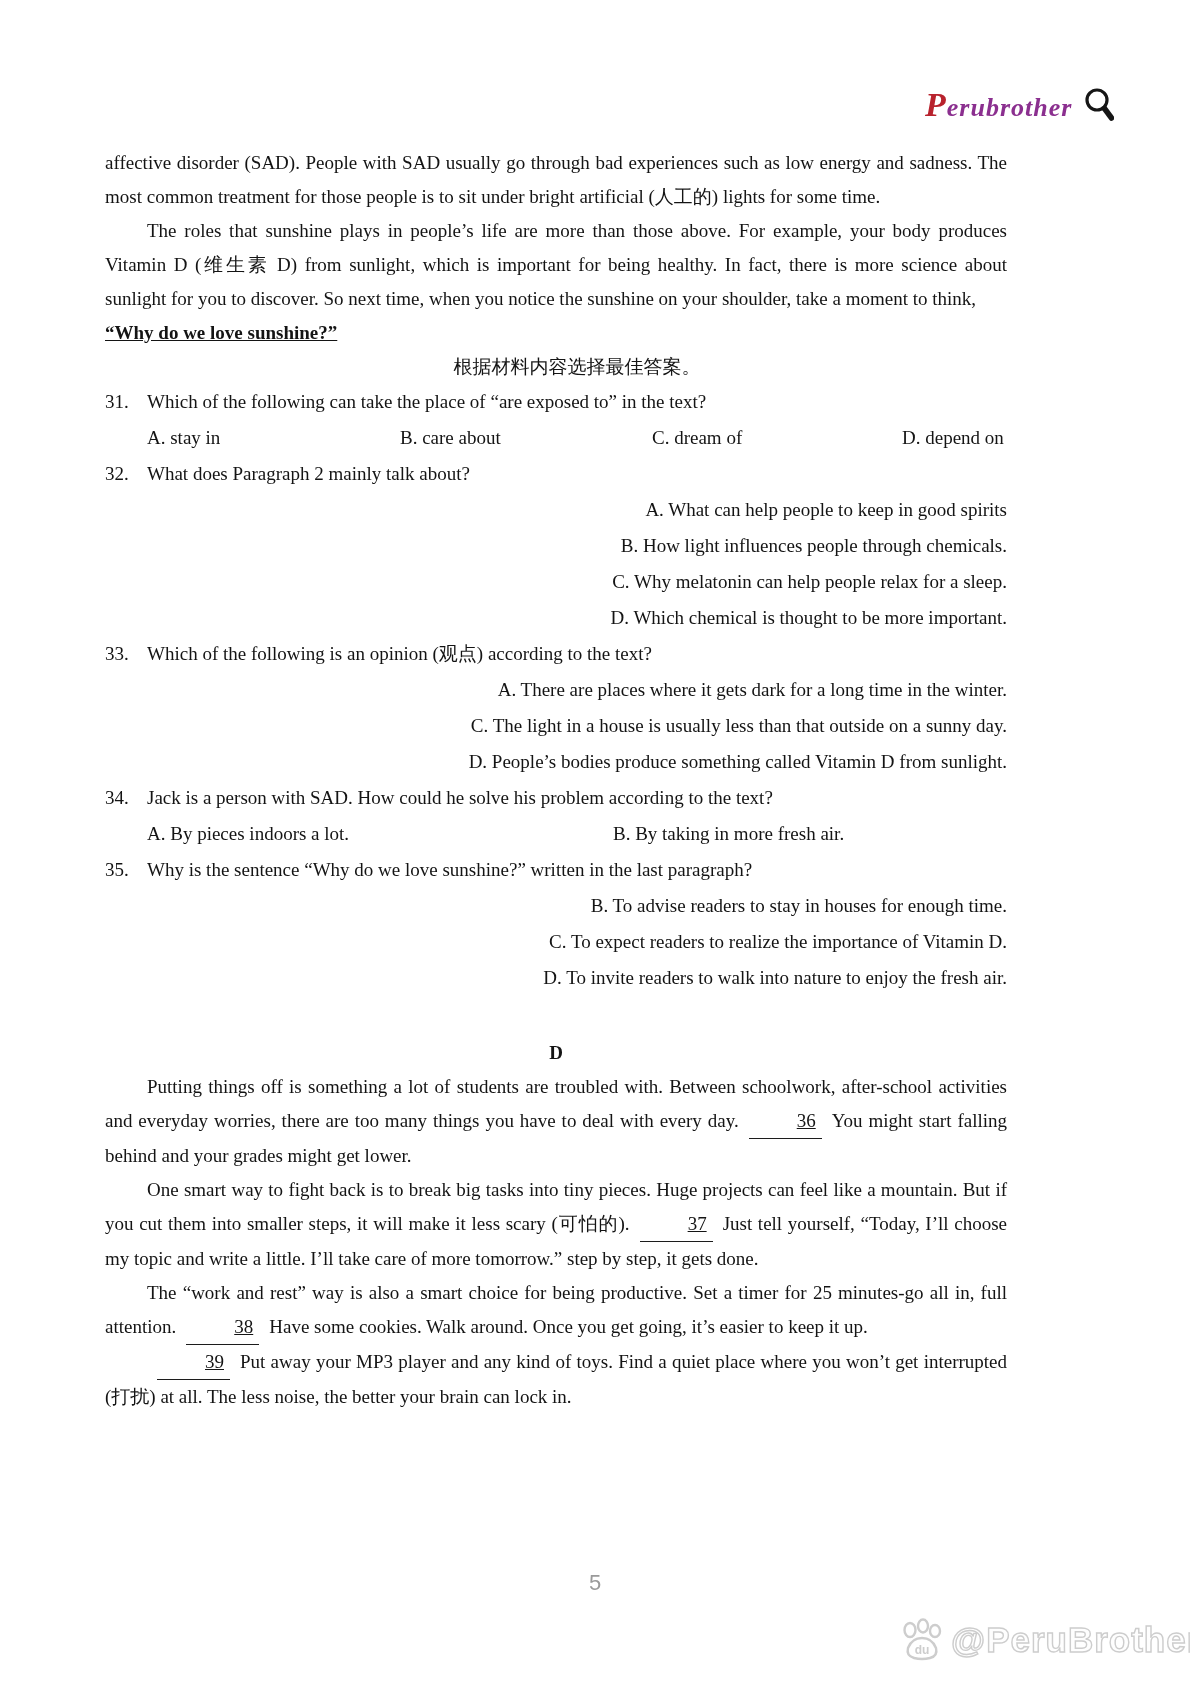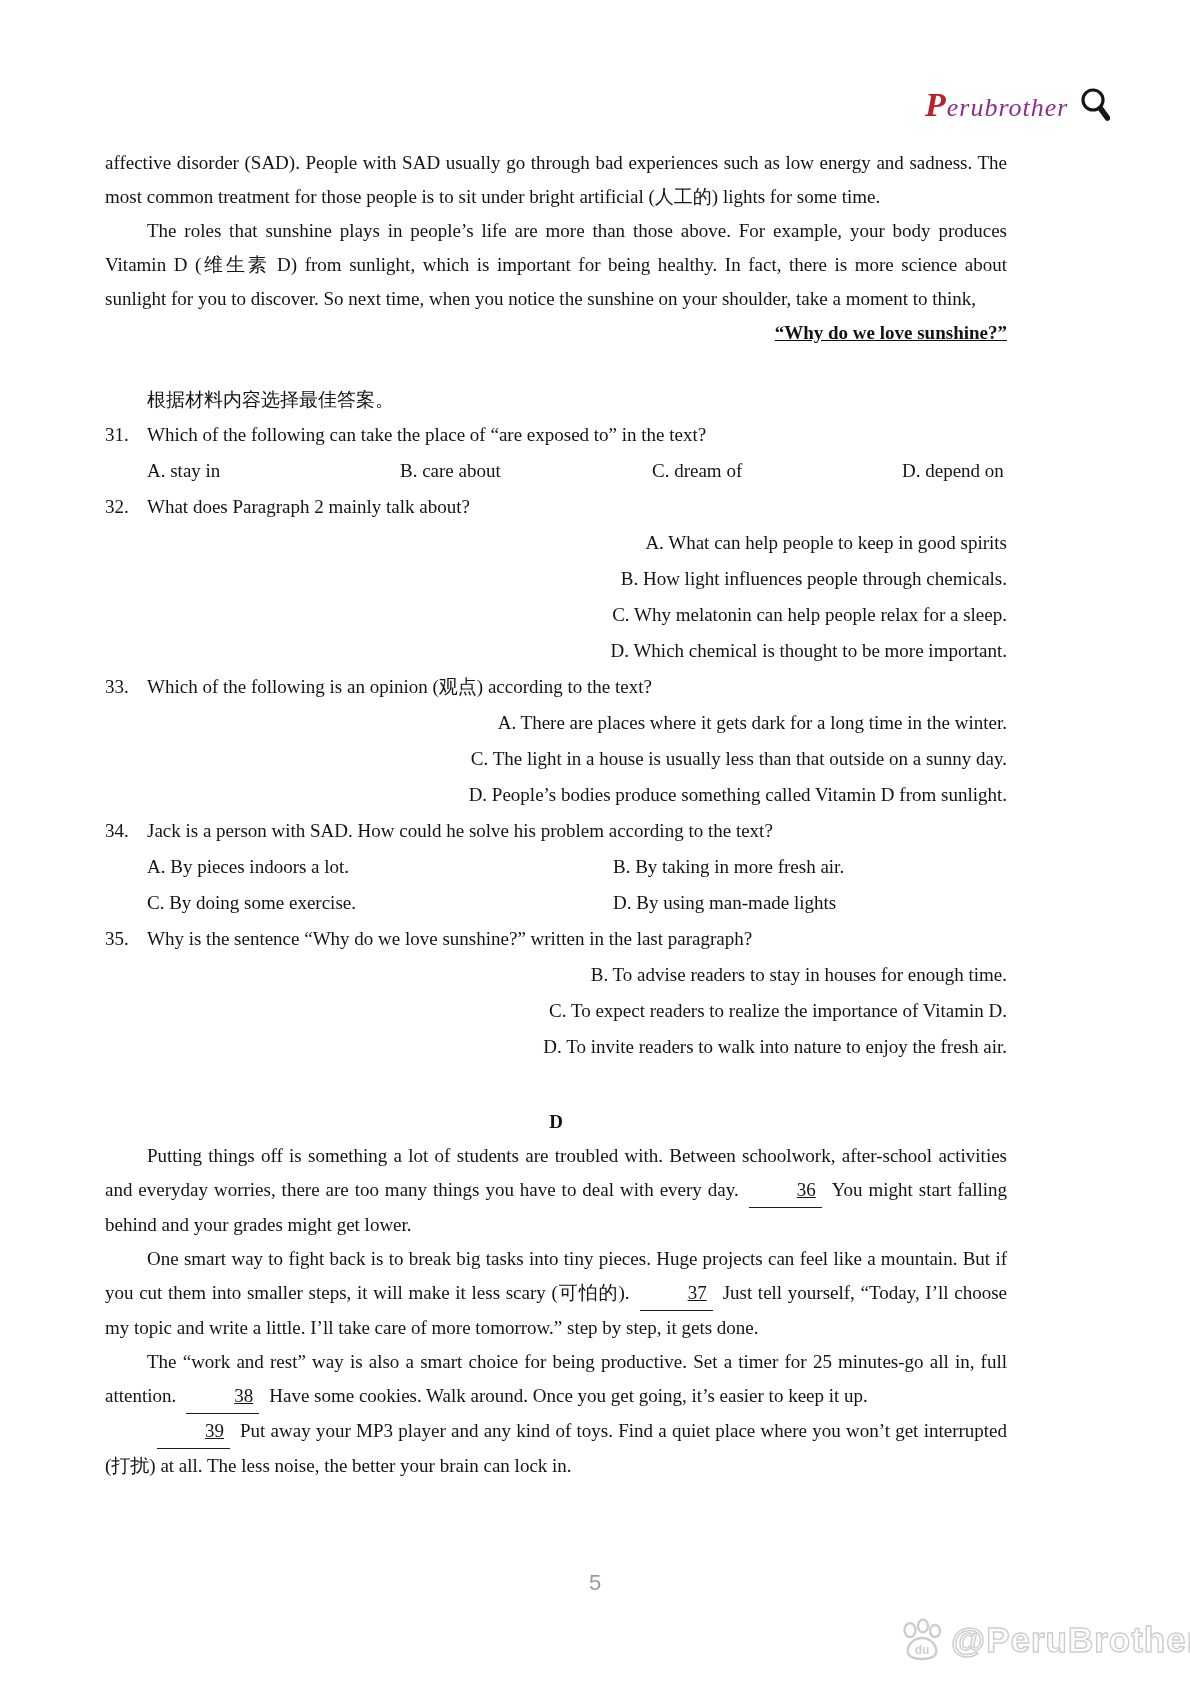--- a/index.html
+++ b/index.html
@@ -5,32 +5,32 @@
   * { margin:0; padding:0; box-sizing:border-box; }
   html,body { background:#ffffff; }
   .page {
     position:relative; width:1190px; height:1683px; background:#fff;
     font-family:"Liberation Serif","DejaVu Serif",serif; color:#141414; overflow:hidden;
   }
   
   .logo { position:absolute; left:925px; top:86px; display:flex; align-items:center; gap:12px; }
   .logo-text { font-style:italic; white-space:nowrap; letter-spacing:1px; }
   .logo-p { color:#b8222d; font-size:34px; font-weight:bold; }
-  .logo-rest { color:#8b2f8f; font-size:26px; font-weight:normal; }
+  .logo-rest { color:#8b2f8f; font-size:26px; font-weight:bold; }
   .mag svg { display:block; }
 
   
   .content {
     position:absolute; left:105px; top:146px; width:902px;
     font-size:19px; line-height:34px; text-align:justify;
   }
   .para { text-align:justify; }
   .indent { text-indent:42px; }
-  .highlight { font-weight:bold; text-decoration:underline; text-align:right; }
-  .inst { text-indent:42px; text-align:left;margin-top:33px; }
+  .highlight { font-weight:bold; text-decoration:underline; text-align:left; }
+  .inst { text-indent:42px; text-align:center; }
 
   .qblock { line-height:36px; text-align:left; }
   .q { display:flex; }
   .qnum { flex:0 0 42px; }
   .qtext { flex:1; }
   .opt { padding-left:42px;text-align:right; }
   .optrow4 { display:flex; padding-left:42px; }
   .optrow4 .c1 { width:253px; }
   .optrow4 .c2 { width:252px; }
   .optrow4 .c3 { width:250px; }
@@ -109,24 +109,20 @@
       <div class="opt">D. People’s bodies produce something called Vitamin D from sunlight.</div>
 
       <div class="q">
         <span class="qnum">34.</span>
         <span class="qtext">Jack is a person with SAD. How could he solve his problem according to the text?</span>
       </div>
       <div class="optrow2">
         <span class="c1">A. By pieces indoors a lot.</span>
         <span class="c2">B. By taking in more fresh air.</span>
       </div>
-      <div class="optrow2">
-        <span class="c1">C. By doing some exercise.</span>
-        <span class="c2">D. By using man-made lights</span>
-      </div>
 
       <div class="q">
         <span class="qnum">35.</span>
         <span class="qtext">Why is the sentence “Why do we love sunshine?” written in the last paragraph?</span>
       </div>
       <div class="opt">B. To advise readers to stay in houses for enough time.</div>
       <div class="opt">C. To expect readers to realize the importance of Vitamin D.</div>
       <div class="opt">D. To invite readers to walk into nature to enjoy the fresh air.</div>
     </div>
 

